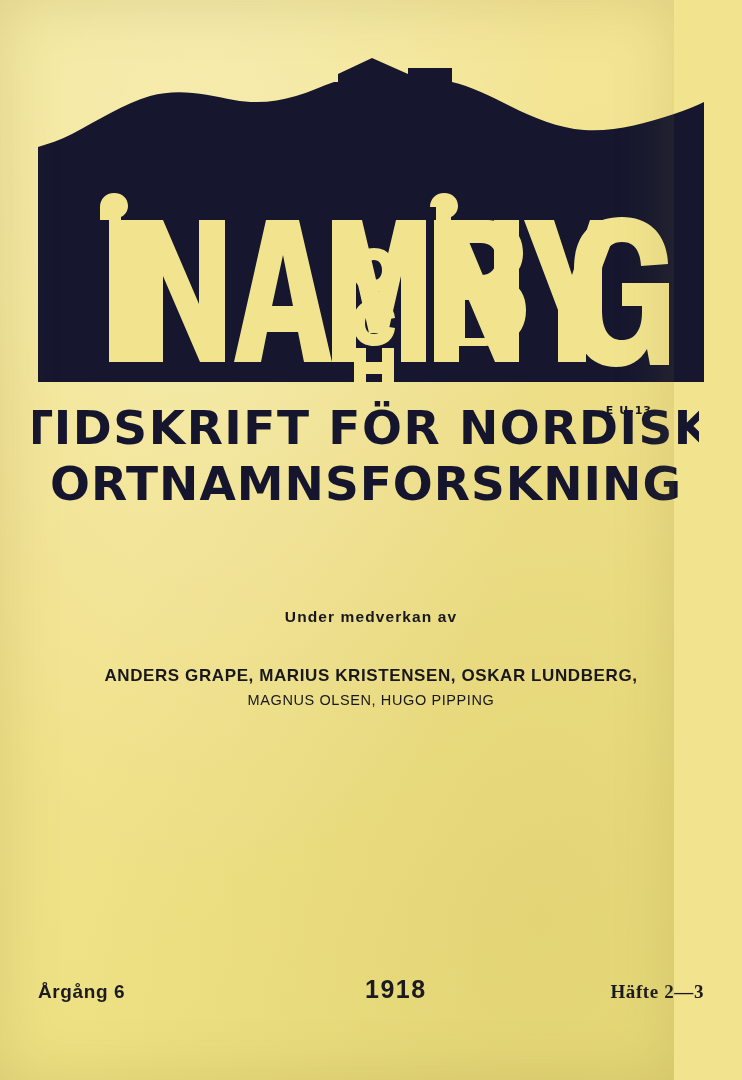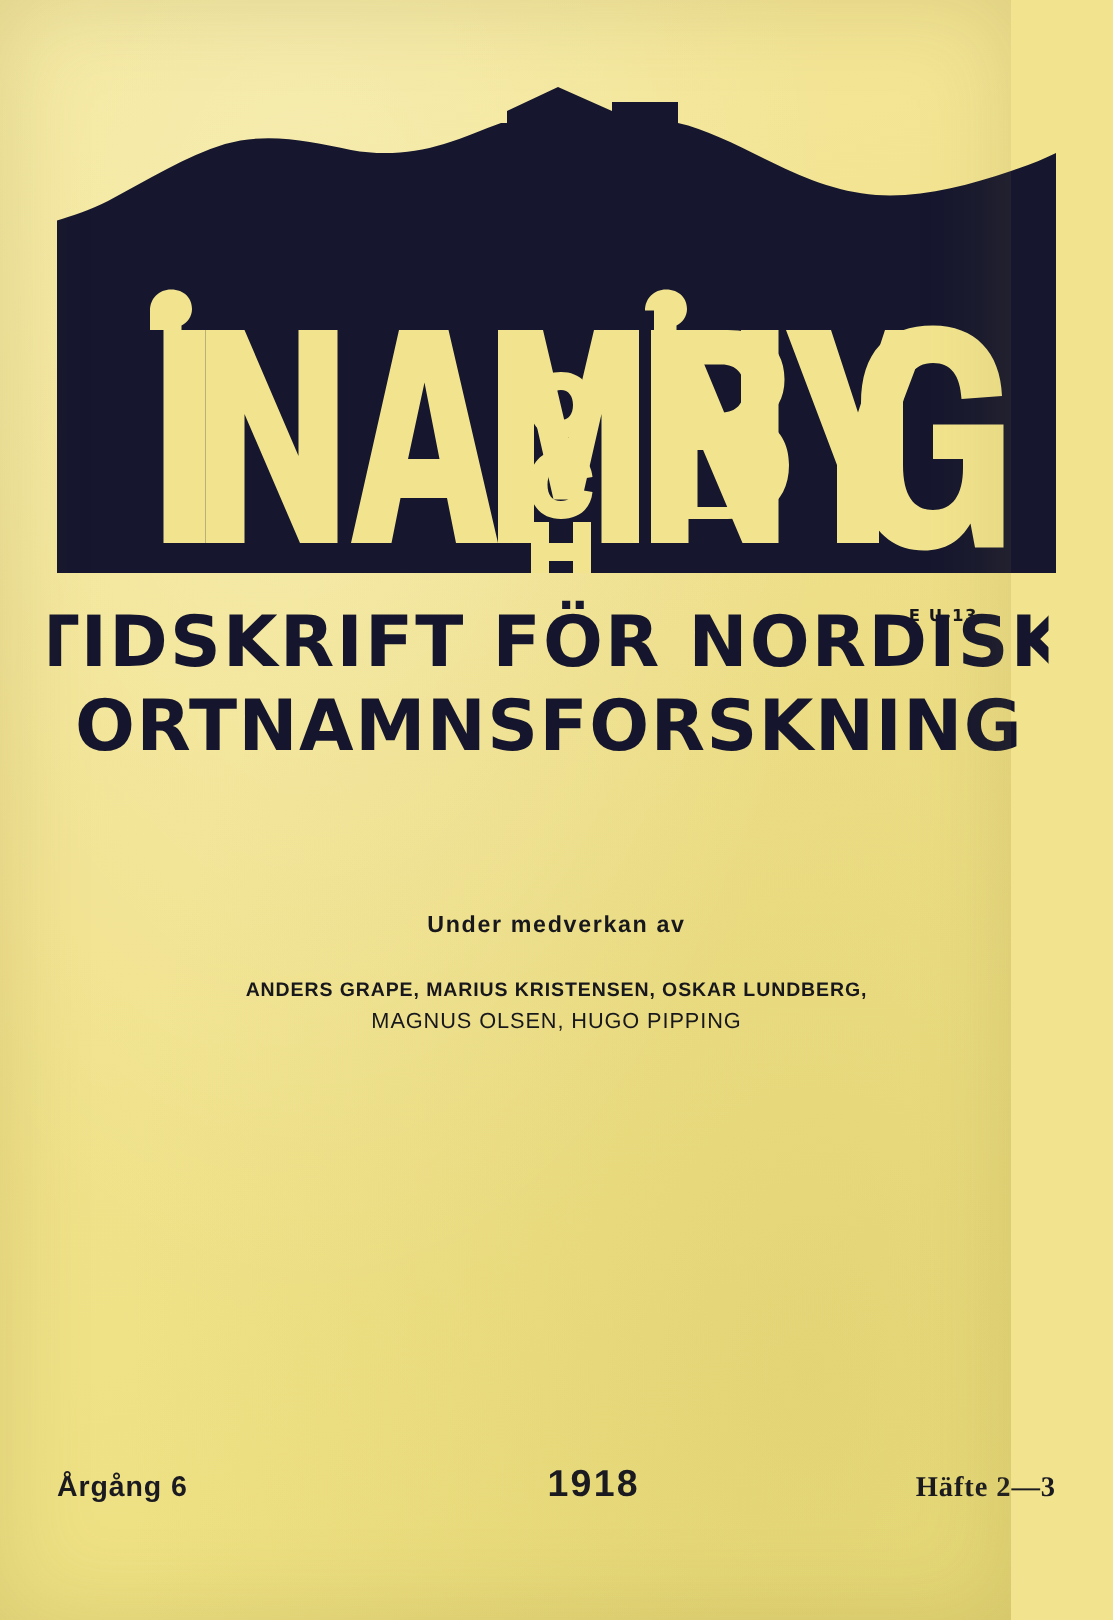--- a/index.html
+++ b/index.html
@@ -70,24 +70,24 @@
     left: 71px;
     top: 608px;
     width: 600px;
     text-align: center;
     color: #18181c;
   }
   .credits .line-under {
     font-size: 15.5px;
     font-weight: 700;
     letter-spacing: 1.1px;
-    margin: 0 0 26px 0;
+    margin: 0 0 40px 0;
   }
   .credits .line-names {
-    font-size: 13px;
+    font-size: 17px;
     font-weight: 700;
     letter-spacing: 0.6px;
     margin: 0 0 6px 0;
   }
   .credits .line-names2 {
     font-size: 14.5px;
     font-weight: 400;
     letter-spacing: 0.6px;
     margin: 0 0 26px 0;
   }

